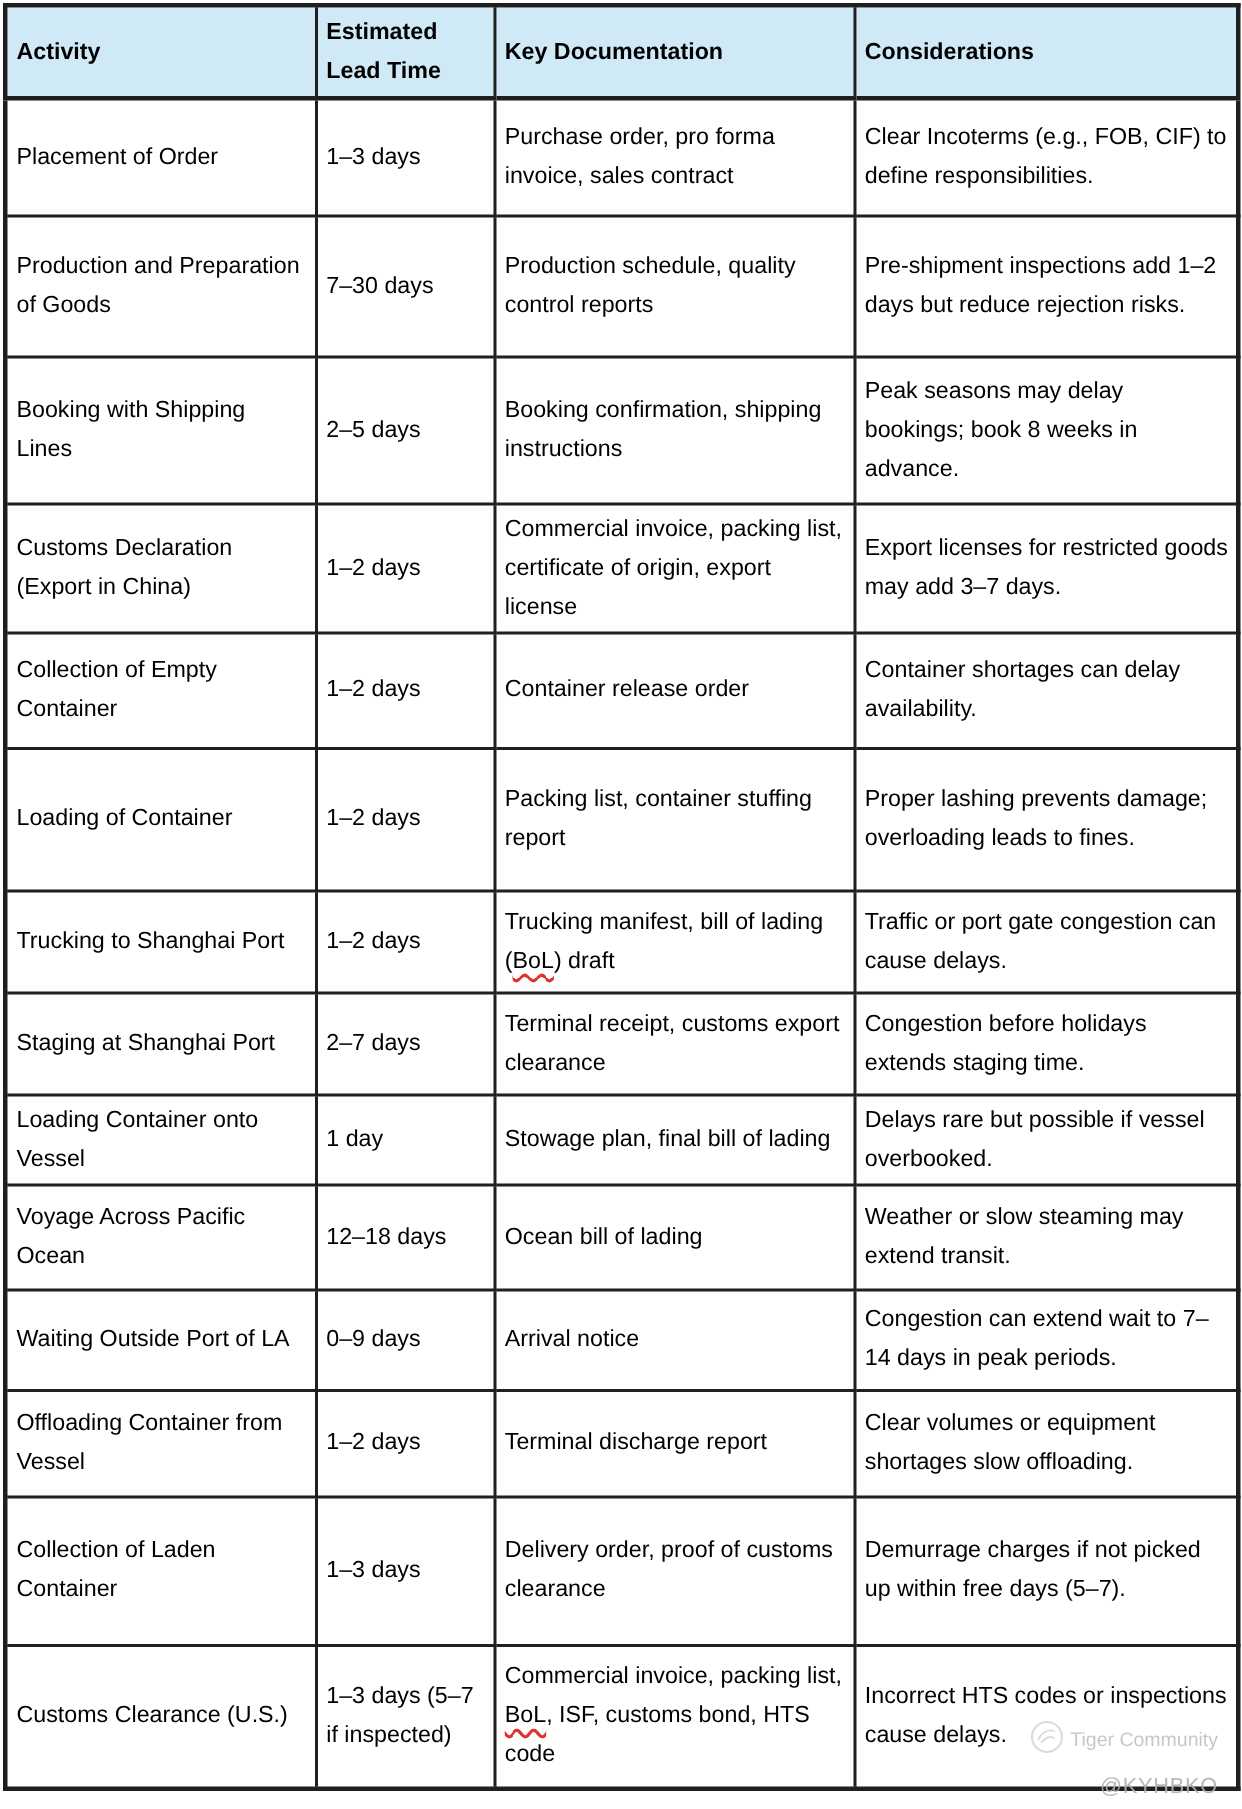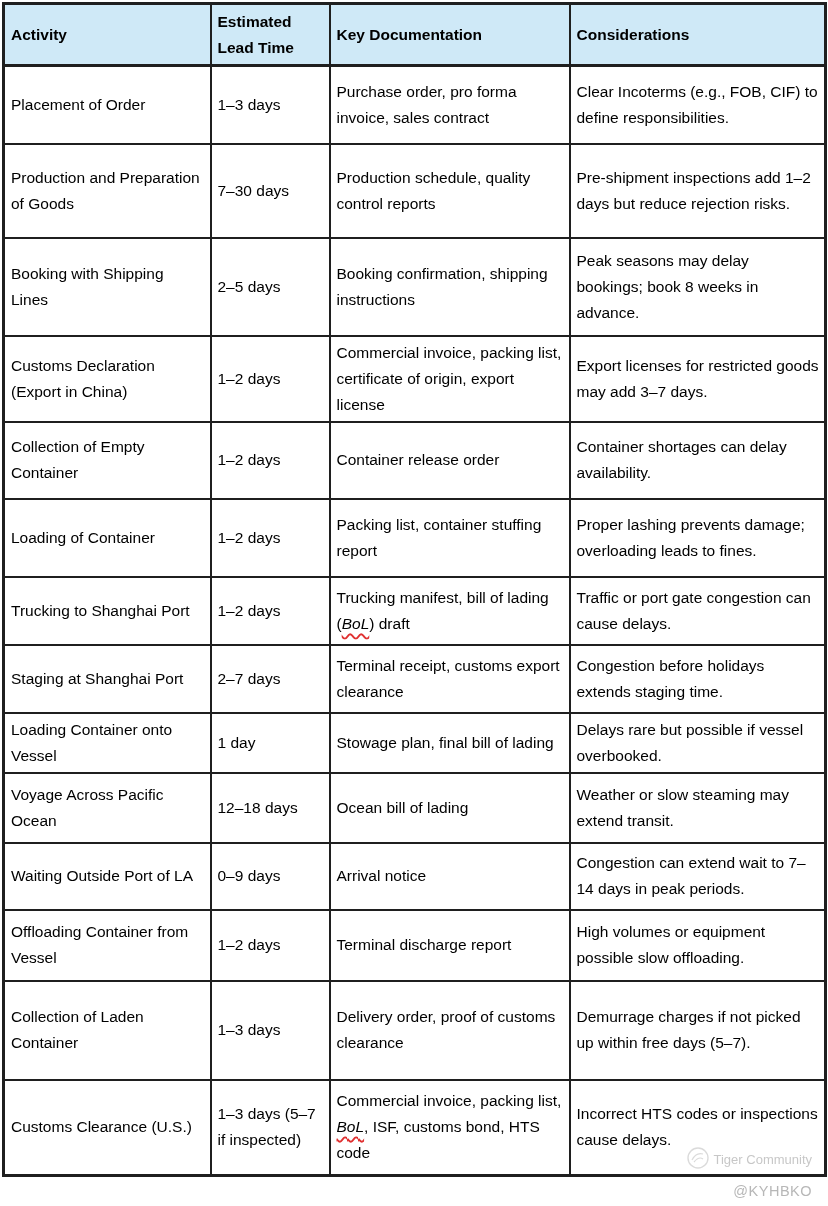--- a/index.html
+++ b/index.html
@@ -34,36 +34,35 @@
     background: #cfe9f7;
     font-weight: bold;
     border-bottom: 3px solid #1f1f1f;
   }
   thead tr { height: 62px; margin-left: 44px; }
   tbody tr:nth-child(1)  { height: 78px; }
   tbody tr:nth-child(2)  { height: 94px; }
   tbody tr:nth-child(3)  { height: 98px; }
   tbody tr:nth-child(4)  { height: 71px; }
   tbody tr:nth-child(5)  { height: 77px; }
-  tbody tr:nth-child(6)  { height: 78px; }
+  tbody tr:nth-child(6)  { height: 95px; }
   tbody tr:nth-child(7)  { height: 68px; }
   tbody tr:nth-child(8)  { height: 68px; margin-left: 36px; }
   tbody tr:nth-child(9)  { height: 52px; }
   tbody tr:nth-child(10) { height: 70px; }
   tbody tr:nth-child(11) { height: 67px; }
   tbody tr:nth-child(12) { height: 71px; }
   tbody tr:nth-child(13) { height: 99px; }
   tbody tr:nth-child(14) { height: 96px; }
   .misspell {
     text-decoration-line: underline;
     text-decoration-style: wavy;
     text-decoration-color: #e03030;
     text-decoration-thickness: 1.5px;
     text-underline-offset: 4px;
-    font-style: italic;
   }
   .watermark {
     position: absolute;
     right: 16px;
     top: 1146px;
     text-align: right;
     pointer-events: none;
   }
   .wm-line1 {
     display: flex;
@@ -163,21 +162,21 @@
     <tr>
       <td>Waiting Outside Port of LA</td>
       <td>0–9 days</td>
       <td>Arrival notice</td>
       <td>Congestion can extend wait to 7–14 days in peak periods.</td>
     </tr>
     <tr>
       <td>Offloading Container from Vessel</td>
       <td>1–2 days</td>
       <td>Terminal discharge report</td>
-      <td>High volumes or equipment possible slow offloading.</td>
+      <td>Clear volumes or equipment shortages slow offloading.</td>
     </tr>
     <tr>
       <td>Collection of Laden Container</td>
       <td>1–3 days</td>
       <td>Delivery order, proof of customs clearance</td>
       <td>Demurrage charges if not picked up within free days (5–7).</td>
     </tr>
     <tr>
       <td>Customs Clearance (U.S.)</td>
       <td>1–3 days (5–7 if inspected)</td>

